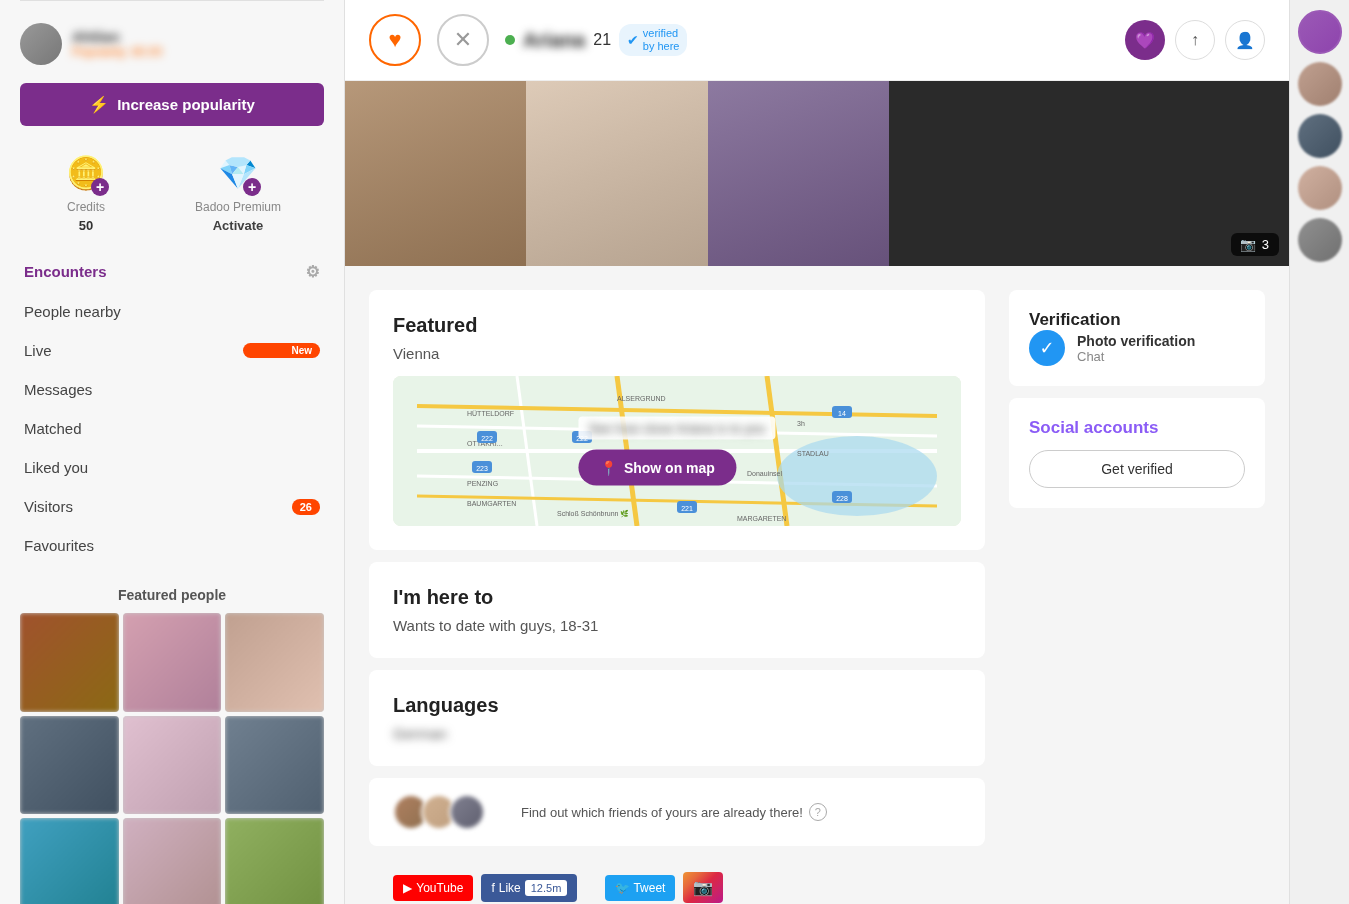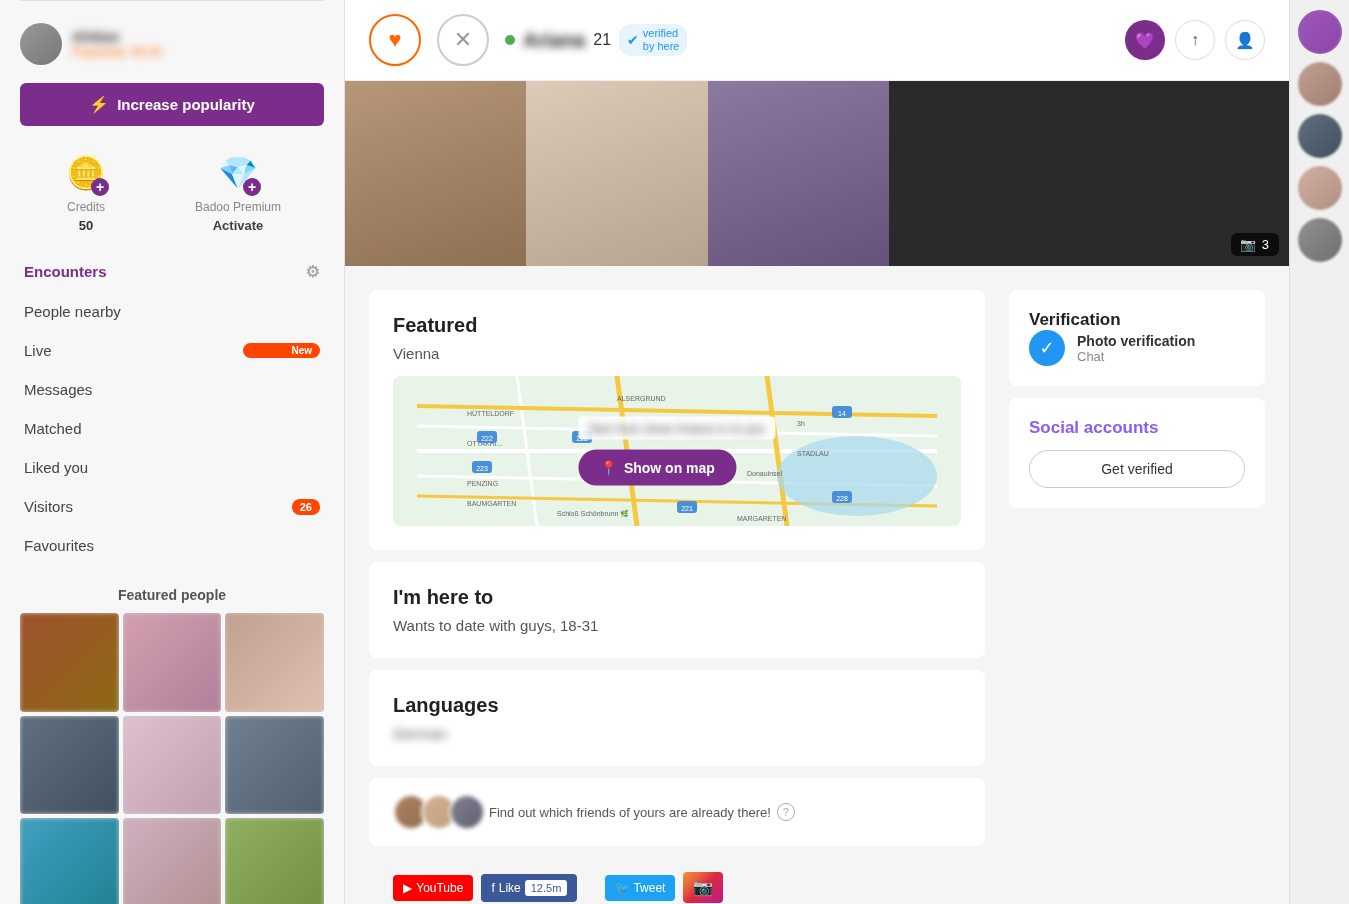--- a/index.html
+++ b/index.html
@@ -555,20 +555,21 @@
     .fa1 { background: linear-gradient(135deg, #b08060, #907050); filter: blur(2px); }
     .fa2 { background: linear-gradient(135deg, #d0b090, #c0a080); filter: blur(2px); }
     .fa3 { background: linear-gradient(135deg, #808090, #606070); filter: blur(2px); }
 
     .friends-text {
       font-size: 13px;
       color: #555;
       display: flex;
       align-items: center;
       gap: 6px;
+      margin-left: 32px;
     }
 
     .question-icon {
       width: 18px; height: 18px;
       border-radius: 50%;
       border: 1px solid #aaa;
       color: #aaa;
       display: flex; align-items: center; justify-content: center;
       font-size: 11px;
     }

